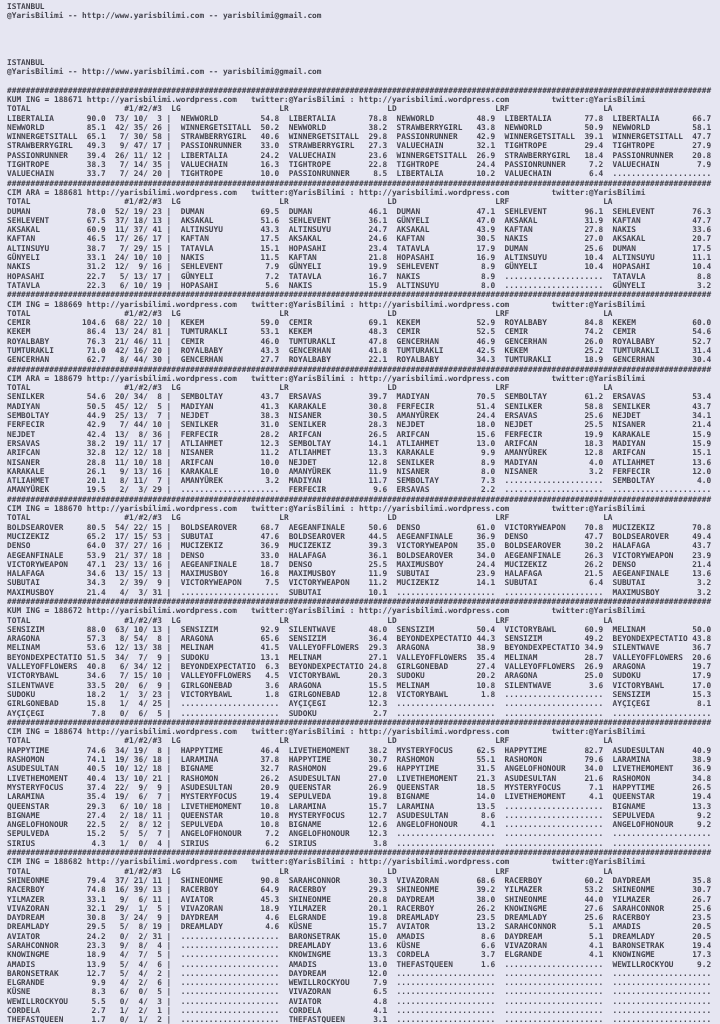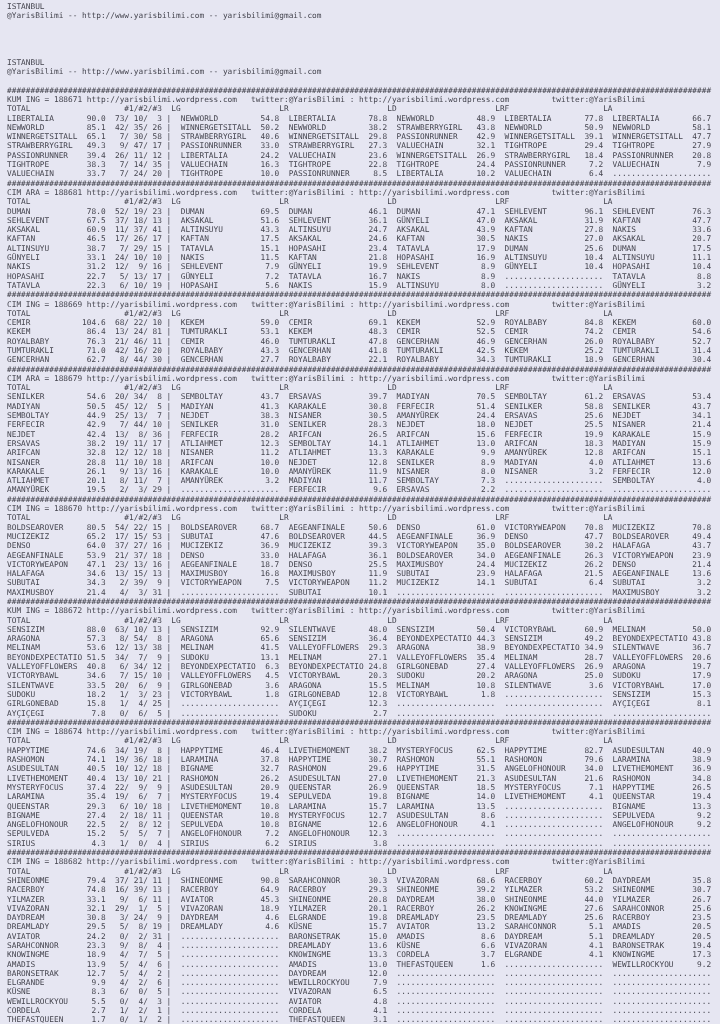--- a/index.html
+++ b/index.html
@@ -3,21 +3,21 @@
 <meta charset="utf-8">
 <style>
   html,body{margin:0;padding:0;}
   body{width:720px;height:1024px;overflow:hidden;background:#e6e6f2;}
   pre{
     margin:0;padding:2px 0 0 7px;
     font-family:"DejaVu Sans Mono","Liberation Mono",monospace;
     font-size:7.8px;line-height:9.3px;
     color:#45454f;white-space:pre;
   }
-  .blk{display:block;}
+  .blk{display:block;font-weight:bold;}
 </style>
 </head>
 <body>
 
 <pre id="report"><span class="blk">ISTANBUL
 @YarisBilimi -- http://www.yarisbilimi.com -- yarisbilimi@gmail.com
 
 
 
 

